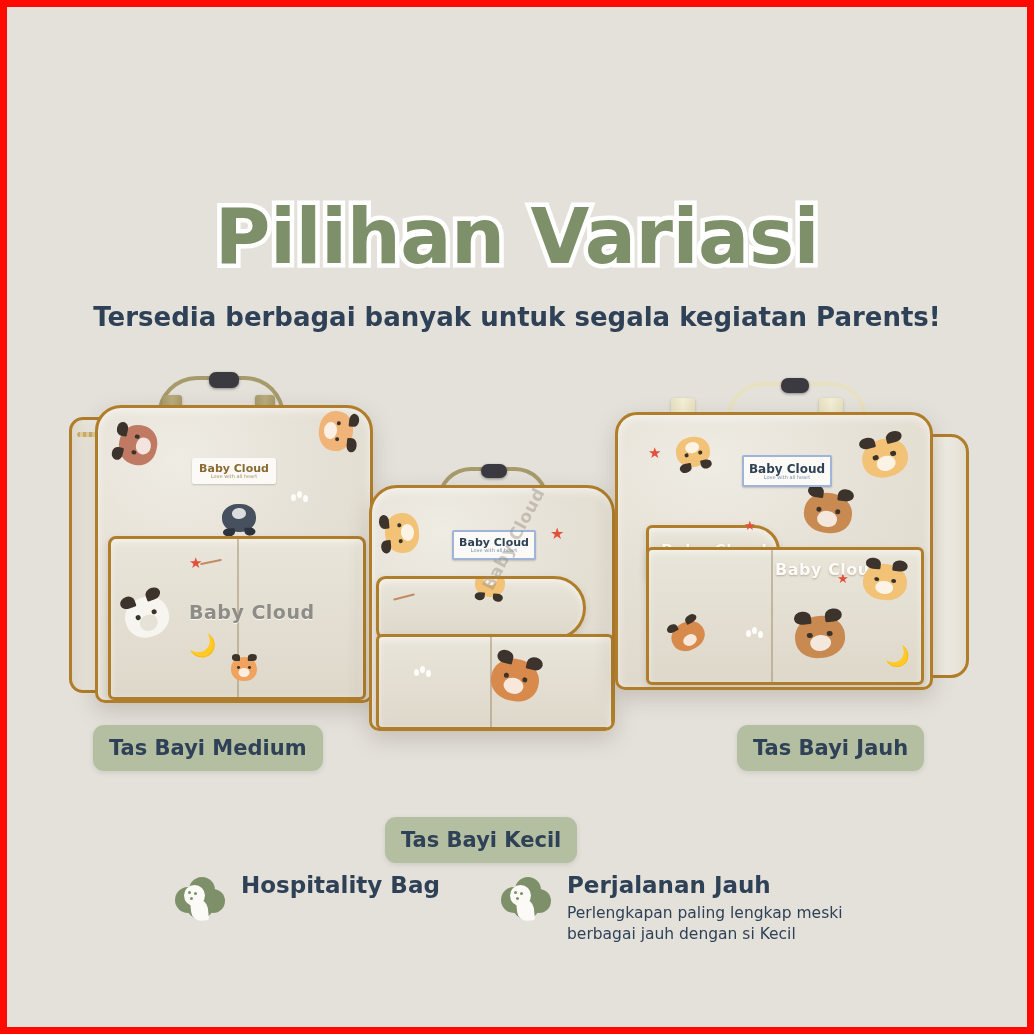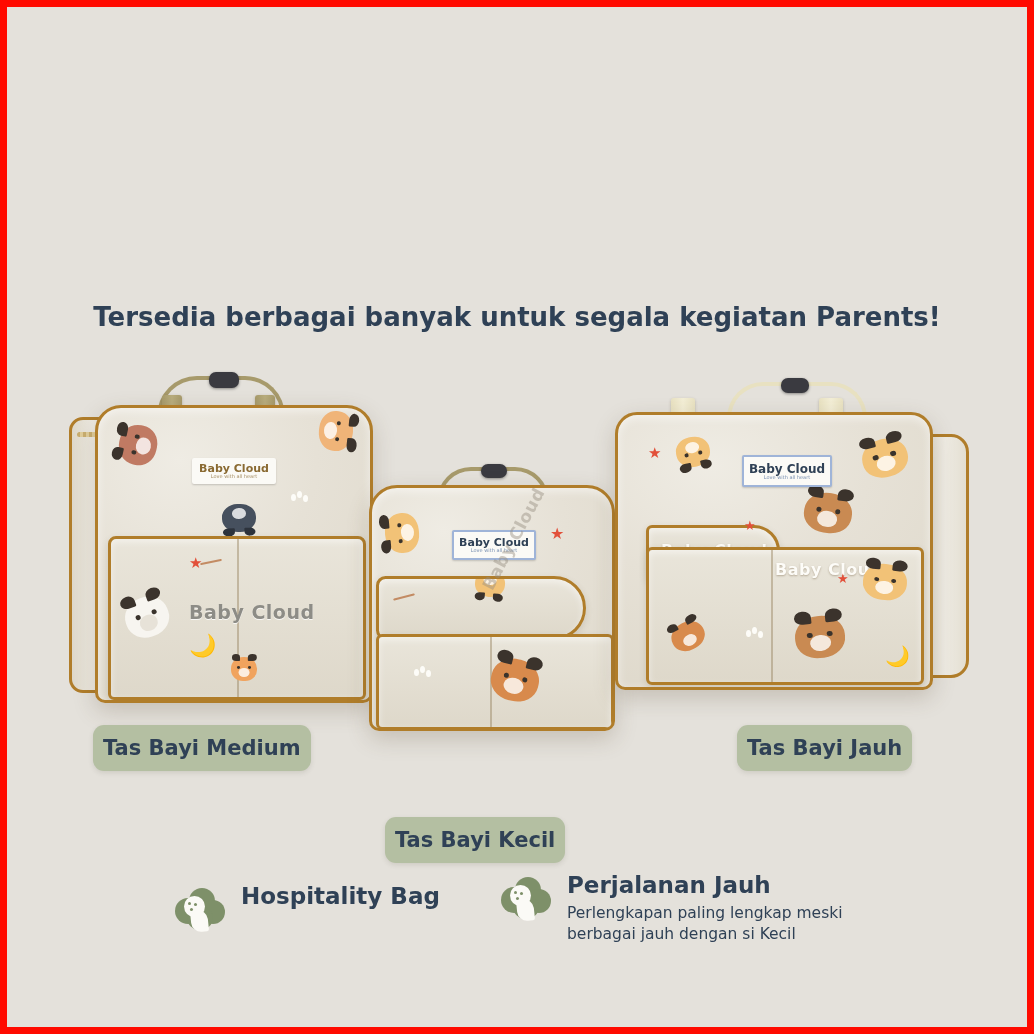--- a/index.html
+++ b/index.html
@@ -117,21 +117,21 @@
   .paw{position:absolute;}
   .paw i{position:absolute;display:block;background:#fdfcf8;border-radius:50%;}
   .comet{position:absolute;}
 
   
   .pill{
     position:absolute;
     background:#b4bfa2;border-radius:11px;
     color:#2f4156;font-family:"DejaVu Sans",sans-serif;
     font-size:21px;font-weight:600;
-    padding:11px 10px;white-space:nowrap;
+    padding:11px 16px;white-space:nowrap;
     box-shadow:0 2px 5px rgba(80,80,60,.14);
   }
 
   
   #features{position:absolute;left:0;top:858px;width:1020px;height:110px;}
   .feat{position:absolute;display:flex;align-items:flex-start;gap:14px;}
   .feat-icon{position:relative;width:52px;height:48px;flex:0 0 52px;margin-top:4px;}
   .cl{position:absolute;background:#7e9069;border-radius:50%;}
   .babyhead{position:absolute;left:9px;top:8px;width:21px;height:21px;border-radius:50%;background:#fbfaf6;}
   .babyhead::after{content:"";position:absolute;left:4px;top:6px;width:3px;height:3px;border-radius:50%;background:#7e9069;box-shadow:6px 1px 0 #7e9069, 2px 6px 0 #7e9069;}
@@ -144,20 +144,21 @@
   .feat-desc{
     font-family:"DejaVu Sans",sans-serif;font-size:15.5px;color:#2f4156;
     line-height:1.32;white-space:pre-line;
   }
 </style>
 </head>
 <body>
 
 <div id="poster">
 
+  <div class="title">Pilihan Variasi</div>
   <div class="subtitle">Tersedia berbagai banyak untuk segala kegiatan Parents!</div>
 
   <div id="stage">
 
     <div class="bag" style="left:62px;top:15px;width:300px;height:345px;">
 
       <div class="arch olive" style="left:88px;top:-1px;width:120px;height:36px;"></div>
       <div class="clasp" style="left:140px;top:-5px;width:30px;height:16px;"></div>
       <div class="handle olive" style="left:93px;top:18px;width:20px;height:78px;"></div>
       <div class="handle olive" style="left:186px;top:18px;width:20px;height:78px;"></div>
@@ -363,21 +364,21 @@
       </div>
     </div>
 
     <div class="pill" style="left:86px;top:363px;">Tas Bayi Medium</div>
     <div class="pill" style="left:378px;top:423px;margin-top:32px;">Tas Bayi Kecil</div>
     <div class="pill" style="left:730px;top:363px;">Tas Bayi Jauh</div>
   </div>
 
   <div id="features">
 
-    <div class="feat" style="left:168px;top:8px;margin-top:11px;">
+    <div class="feat" style="left:168px;top:8px;">
       <div class="feat-icon">
         <span class="cl" style="left:14px;top:0px;width:26px;height:26px;"></span>
         <span class="cl" style="left:0px;top:10px;width:26px;height:26px;"></span>
         <span class="cl" style="left:26px;top:12px;width:24px;height:24px;"></span>
         <span class="cl" style="left:12px;top:18px;width:26px;height:24px;"></span>
         <span class="babyhead"></span>
         <span class="bodywhite"></span>
       </div>
       <div>
         <div class="feat-title">Hospitality Bag</div>

